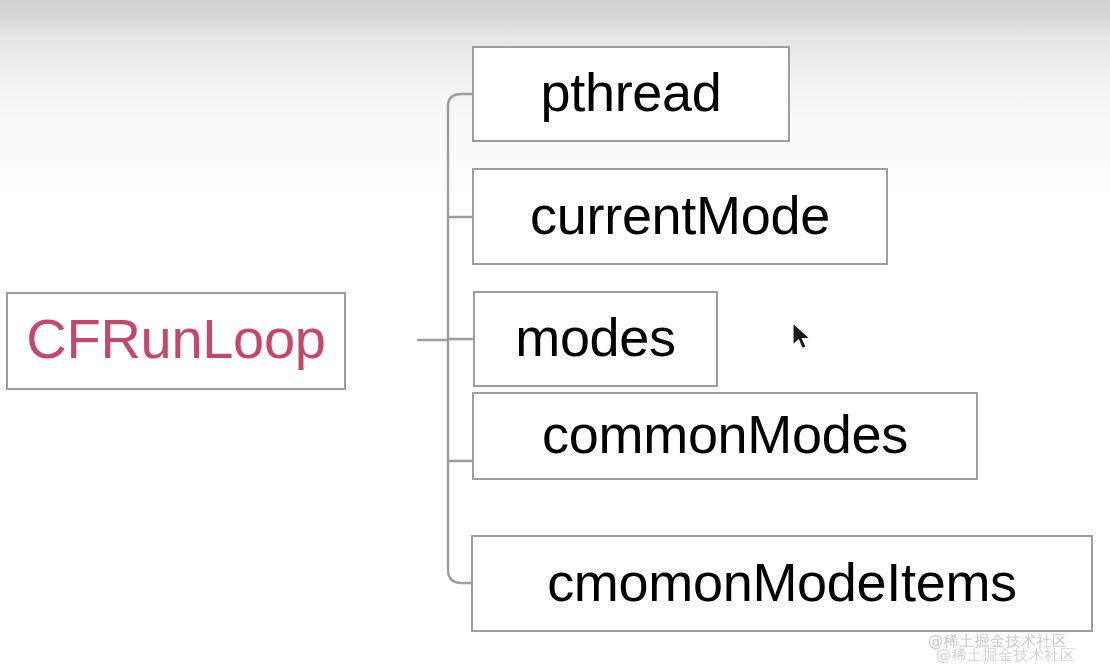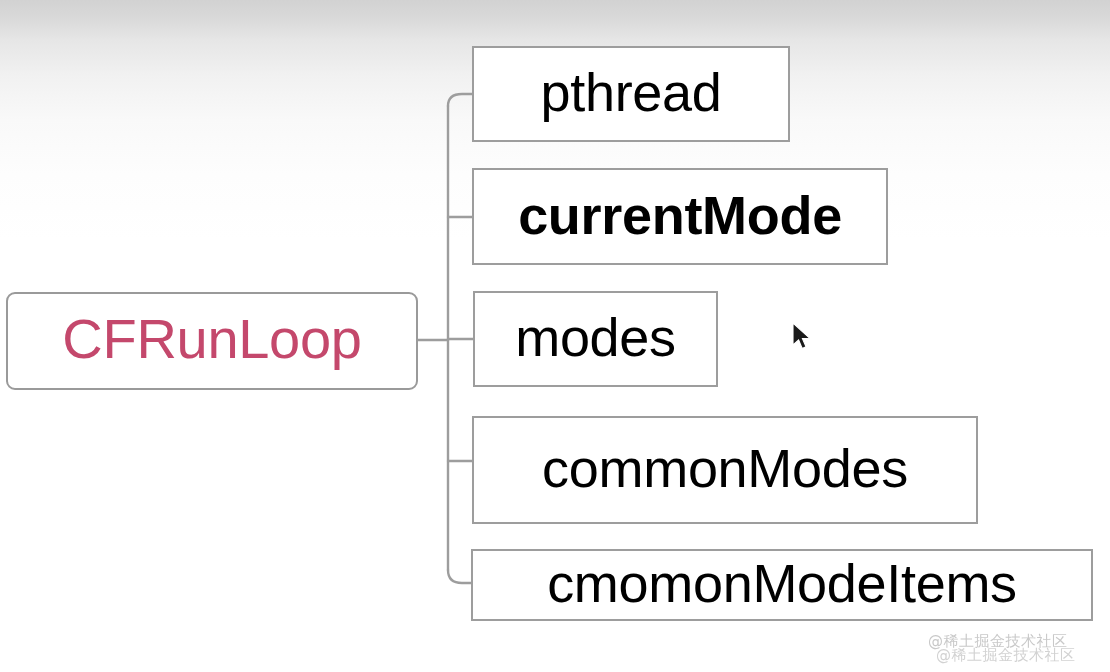--- a/index.html
+++ b/index.html
@@ -103,41 +103,41 @@
       <path d="M 448 217 L 472 217"></path>
 
       <path d="M 448 339 L 473 339"></path>
 
       <path d="M 448 461 L 472 461"></path>
 
       <path d="M 448 570 Q 448 583 462 583 L 471 583"></path>
     </g>
   </svg>
 
-  <div class="node root" style="left:6px; top:292px; width:412px; height:98px; font-size:56px;border-radius:9px;">
+  <div class="node root" style="left:6px; top:292px; width:340px; height:98px; font-size:56px;">
     <span class="node-label">CFRunLoop</span>
   </div>
 
   <div class="node" style="left:472px; top:46px; width:318px; height:96px; font-size:54px;">
     <span class="node-label">pthread</span>
   </div>
 
-  <div class="node" style="left:472px; top:168px; width:416px; height:97px; font-size:54px;font-weight:bold;">
+  <div class="node" style="left:472px; top:168px; width:416px; height:97px; font-size:54px;">
     <span class="node-label">currentMode</span>
   </div>
 
   <div class="node" style="left:473px; top:291px; width:245px; height:96px; font-size:54px;">
     <span class="node-label">modes</span>
   </div>
 
-  <div class="node" style="left:472px; top:416px; width:506px; height:108px; font-size:54px;">
+  <div class="node" style="left:472px; top:392px; width:506px; height:88px; font-size:54px;">
     <span class="node-label">commonModes</span>
   </div>
 
-  <div class="node" style="left:471px; top:535px; width:622px; height:72px; font-size:54px;margin-top:14px;">
+  <div class="node" style="left:471px; top:535px; width:622px; height:97px; font-size:54px;">
     <span class="node-label">cmomonModeItems</span>
   </div>
 
   <svg id="cursor" viewBox="0 0 22 30" xmlns="http://www.w3.org/2000/svg" style="left:791px; top:322px;">
     <path d="M 2 1 L 2 23 L 7.6 18 L 11.2 26.5 L 15 24.8 L 11.4 16.6 L 18.6 16.2 Z" fill="#1a1a1a" stroke="#ffffff" stroke-width="1.1"></path>
   </svg>
 
   <div class="watermark wm-a">@稀土掘金技术社区</div>
   <div class="watermark wm-b">@稀土掘金技术社区</div>
 

